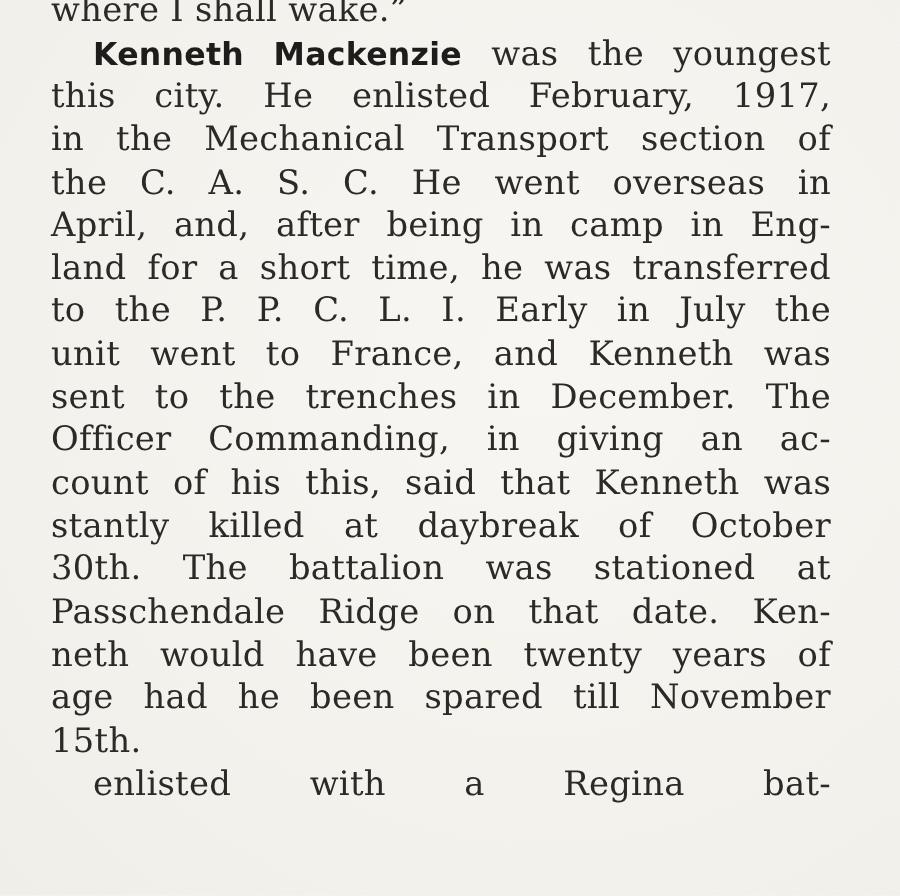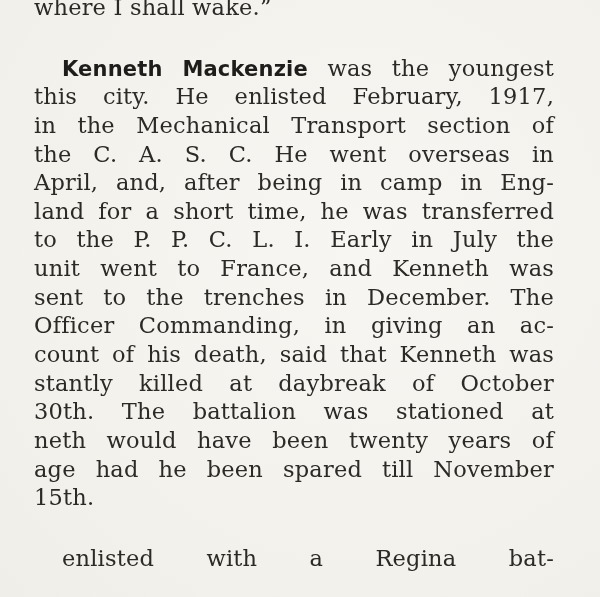--- a/index.html
+++ b/index.html
@@ -37,21 +37,20 @@
       height: 28.65px;
       text-align: justify;
       text-align-last: justify;
       letter-spacing: 0.2px;
     }
     .line.last {
       text-align-last: left;
     }
     .line.indent {
       padding-left: 28px;
-      margin-top: 32px;
     }
     .bold {
       font-family: "DejaVu Sans", "Liberation Sans", sans-serif;
       font-weight: bold;
       font-size: 21px;
       color: #1e1d1b;
     }
   </style>
 </head>
 <body>
@@ -68,23 +67,24 @@
     </div>
     <div class="line"><span>this city.  He enlisted February, 1917,</span></div>
     <div class="line"><span>in the Mechanical Transport section of</span></div>
     <div class="line"><span>the C. A. S. C.  He went overseas in</span></div>
     <div class="line"><span>April, and, after being in camp in Eng-</span></div>
     <div class="line"><span>land for a short time, he was transferred</span></div>
     <div class="line"><span>to the P. P. C. L. I.  Early in July the</span></div>
     <div class="line"><span>unit went to France, and Kenneth was</span></div>
     <div class="line"><span>sent to the trenches in December.  The</span></div>
     <div class="line"><span>Officer Commanding, in giving an  ac-</span></div>
-    <div class="line"><span>count of his death, said that Kenneth was</span></div>
+    <div class="line"><span>count of his this, said that Kenneth was</span></div>
     <div class="line"><span>stantly killed at daybreak  of October</span></div>
     <div class="line"><span>30th.  The battalion was stationed at</span></div>
+    <div class="line"><span>Passchendale Ridge on that date.  Ken-</span></div>
     <div class="line"><span>neth would have been twenty years of</span></div>
     <div class="line"><span>age had  he been spared till November</span></div>
     <div class="line last"><span>15th.</span></div>
 
     <div class="line indent">
       <span> enlisted with a Regina bat-</span>
     </div>
 
   </div>
 </div>

